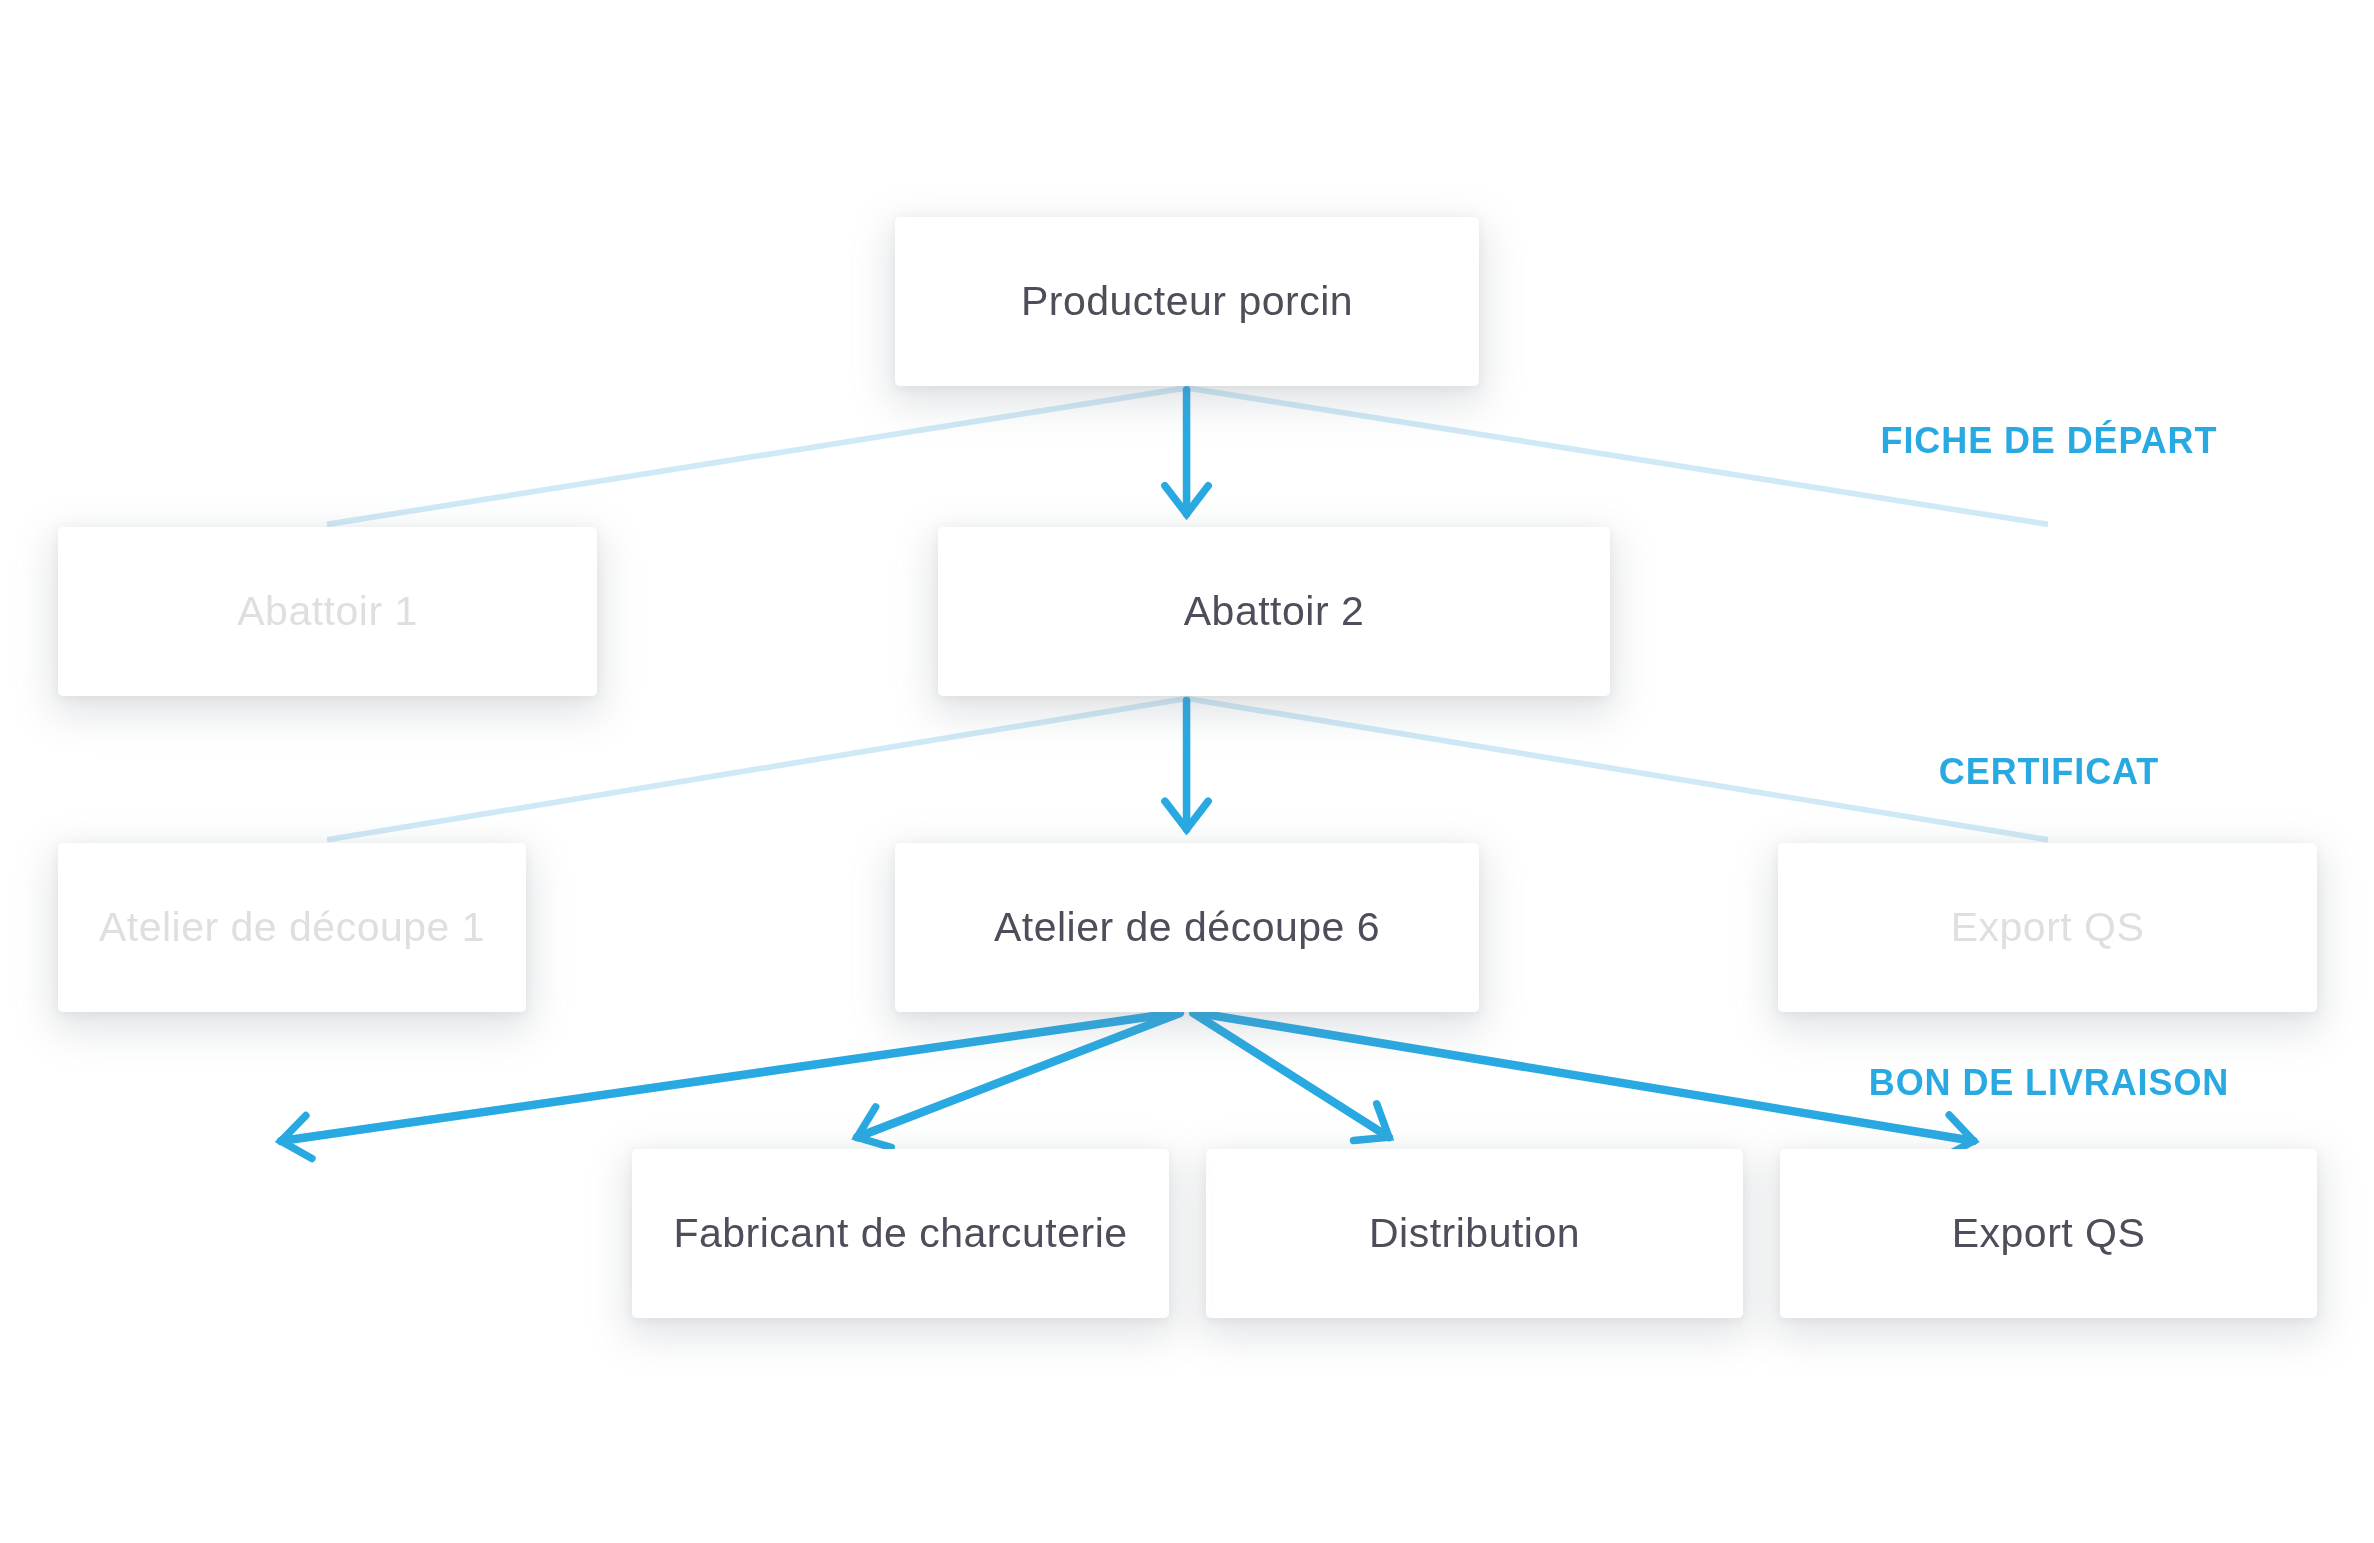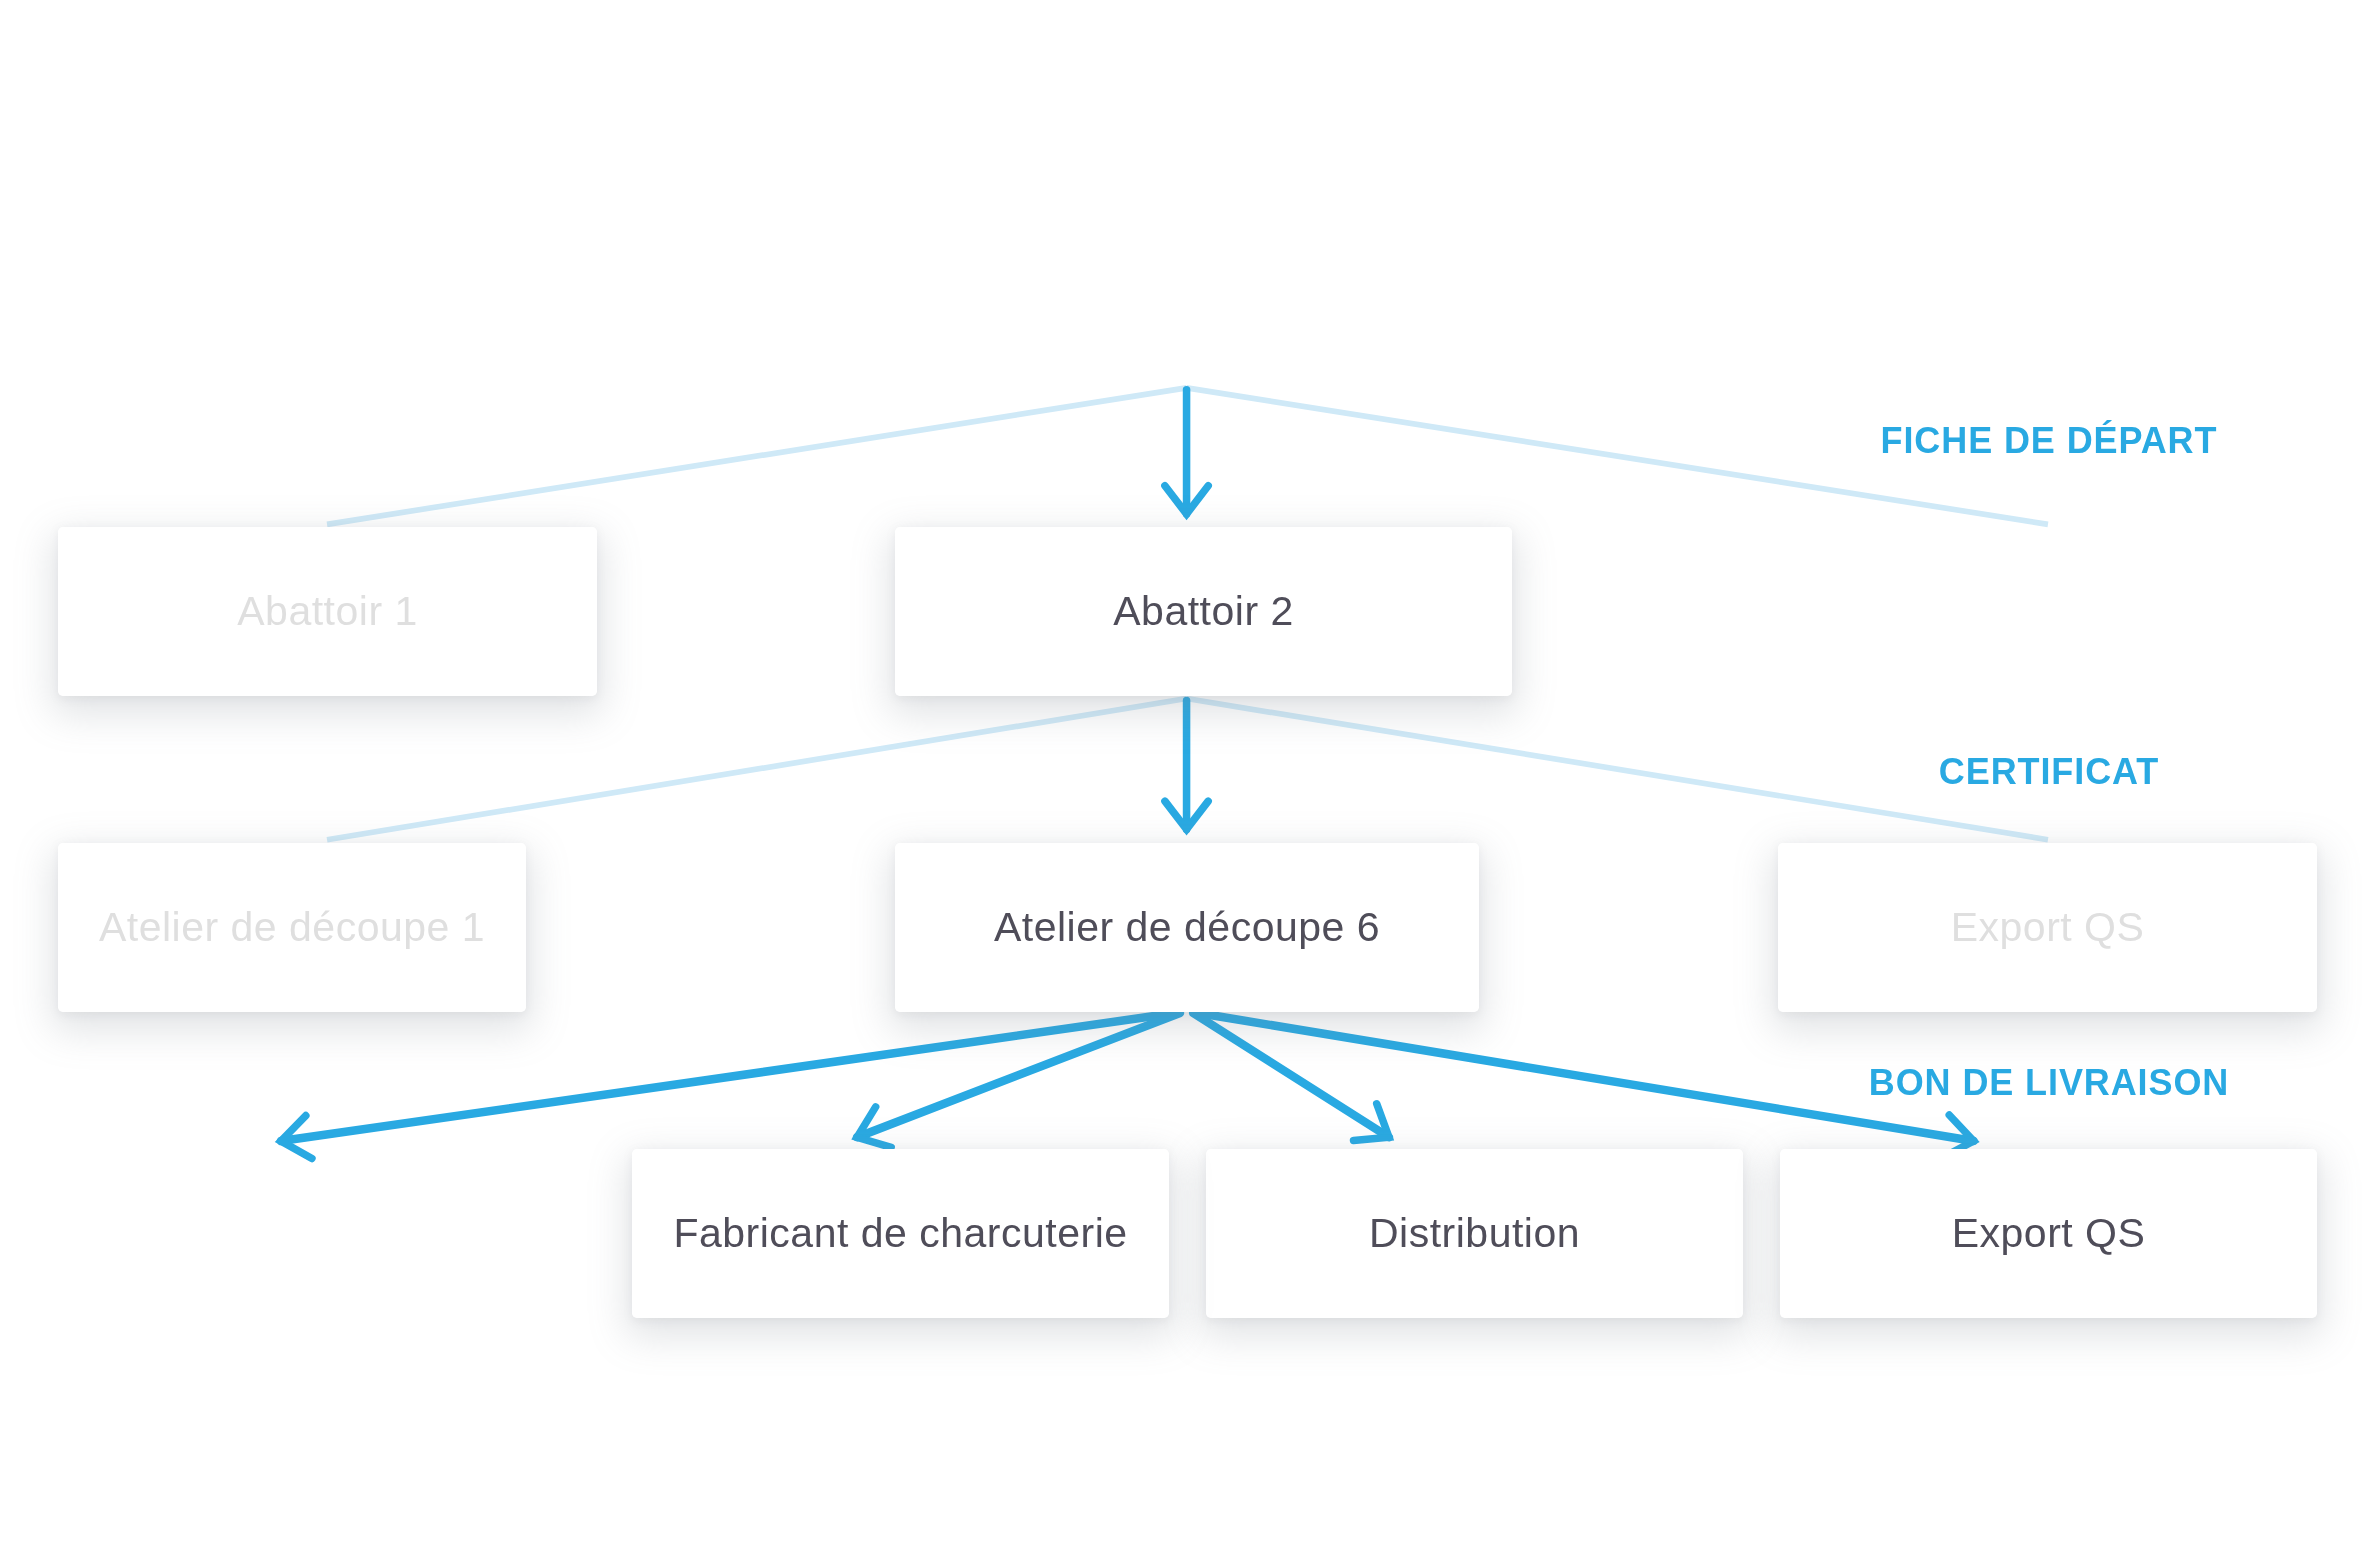--- a/index.html
+++ b/index.html
@@ -64,25 +64,28 @@
     <line x1="1260" y1="742" x2="2175" y2="892" stroke="#cfe9f7" stroke-width="6"></line>
 
     <line x1="1260" y1="414" x2="1260" y2="546" stroke="#29a9e2" stroke-width="8" stroke-linecap="round" marker-end="url(#arrowhead)"></line>
     <line x1="1260" y1="744" x2="1260" y2="881" stroke="#29a9e2" stroke-width="8" stroke-linecap="round" marker-end="url(#arrowhead)"></line>
     <line x1="1248" y1="1076" x2="298" y2="1212" stroke="#29a9e2" stroke-width="9" stroke-linecap="round" marker-end="url(#arrowhead)"></line>
     <line x1="1253" y1="1076" x2="910" y2="1208" stroke="#29a9e2" stroke-width="9" stroke-linecap="round" marker-end="url(#arrowhead)"></line>
     <line x1="1267" y1="1076" x2="1475" y2="1208" stroke="#29a9e2" stroke-width="9" stroke-linecap="round" marker-end="url(#arrowhead)"></line>
     <line x1="1272" y1="1076" x2="2096" y2="1212" stroke="#29a9e2" stroke-width="9" stroke-linecap="round" marker-end="url(#arrowhead)"></line>
   </svg>
 
+  <div class="node" style="left:895px;top:217px;width:584px">
+    <span class="node-label">Producteur porcin</span>
+  </div>
 
   <div class="node dimmed" style="left:58px;top:527px;width:539px">
     <span class="node-label">Abattoir 1</span>
   </div>
-  <div class="node" style="left:895px;top:527px;width:617px">
+  <div class="node" style="left:938px;top:527px;width:672px">
     <span class="node-label">Abattoir 2</span>
   </div>
 
   <div class="node dimmed" style="left:58px;top:843px;width:468px">
     <span class="node-label">Atelier de découpe 1</span>
   </div>
   <div class="node" style="left:895px;top:843px;width:584px">
     <span class="node-label">Atelier de découpe 6</span>
   </div>
   <div class="node dimmed" style="left:1778px;top:843px;width:539px">

